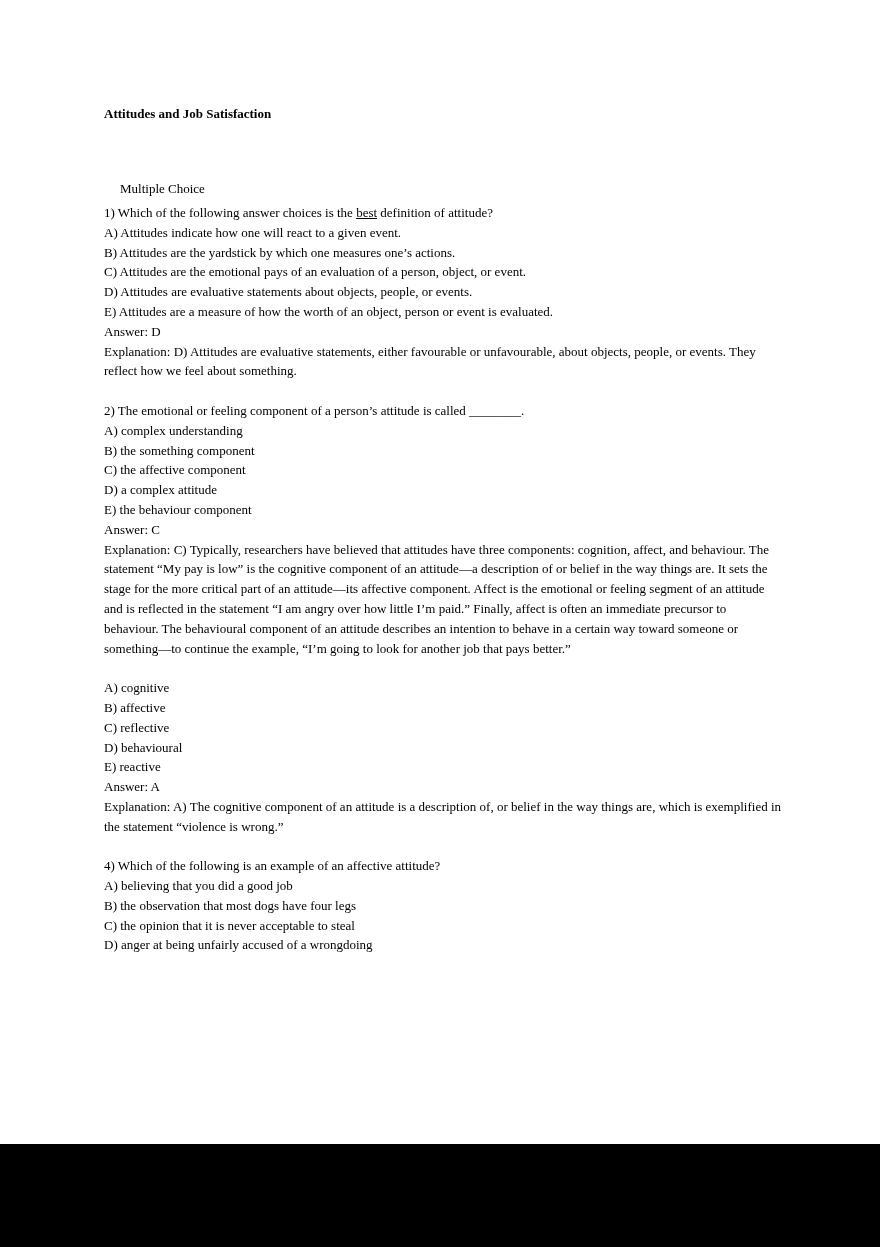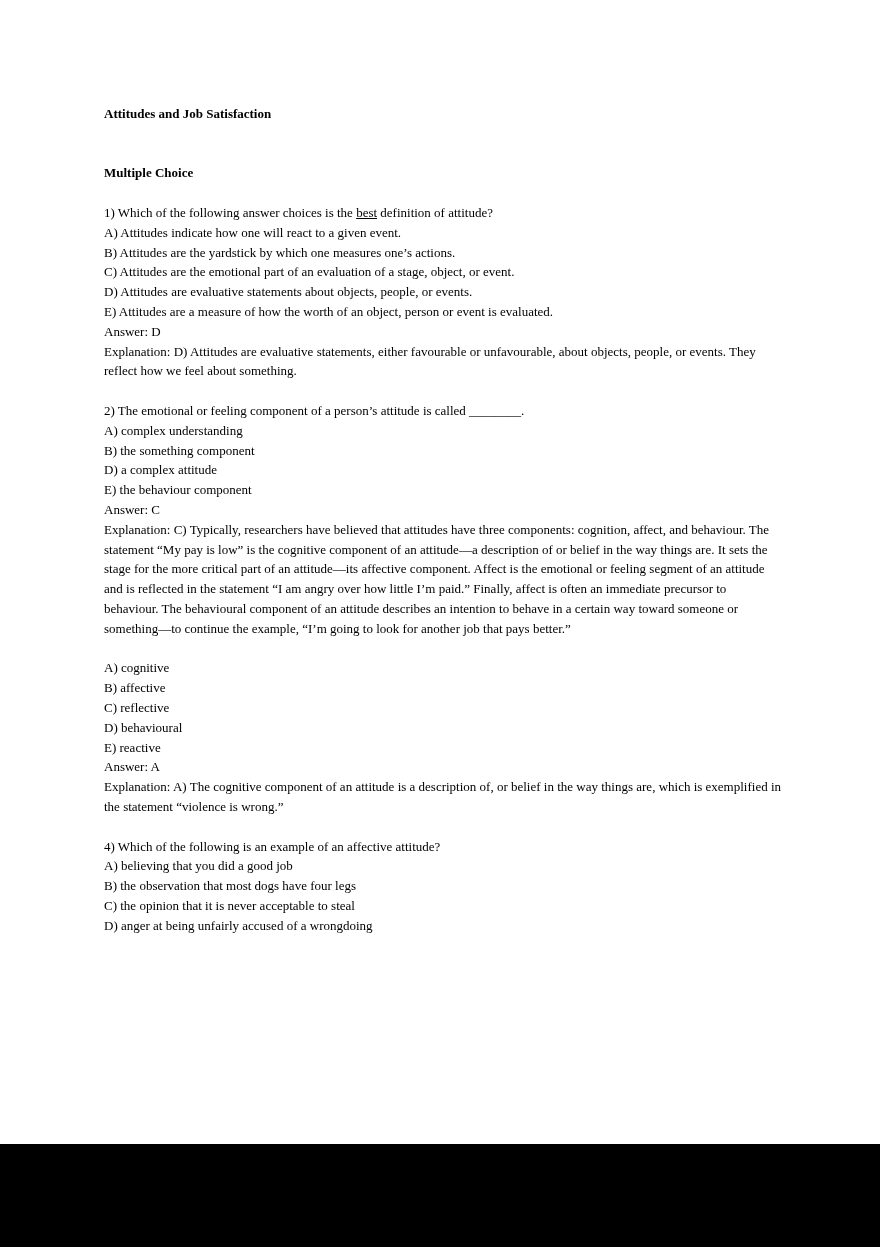--- a/index.html
+++ b/index.html
@@ -13,51 +13,52 @@
     }
     .bottom-bar {
       position: absolute; left: 0; top: 1144px; width: 880px; height: 103px;
       background: #000000;
     }
     .content {
       position: absolute; left: 104px; top: 104px; width: 680px;
       font-size: 13px; line-height: 19.8px;
     }
     .doc-title { font-weight: bold; margin: 0; height: 20px; }
-    .section-title { font-weight: bold; margin: 0; position: absolute; top: 59px; }
+    .section-title { font-weight: normal; margin: 16px; position: absolute; top: 59px; }
     .questions { position: absolute; top: 99px; width: 680px; }
     .q { margin-bottom: 19.8px; }
     .q p { margin: 0; }
     .u { text-decoration: underline; }
   </style>
 </head>
 <body>
 
 <div class="page">
   <div class="content">
     <p class="doc-title">Attitudes and Job Satisfaction</p>
     <p class="section-title">Multiple Choice</p>
 
     <div class="questions">
 
       <div class="q">
         <p><span>1) Which of the following answer choices is the </span><span class="u">best</span><span> definition of attitude?</span></p>
         <p>A) Attitudes indicate how one will react to a given event.</p>
         <p>B) Attitudes are the yardstick by which one measures one’s actions.</p>
-        <p>C) Attitudes are the emotional part of an evaluation of a stage, object, or event.</p>
+        <p>C) Attitudes are the emotional pays of an evaluation of a person, object, or event.</p>
         <p>D) Attitudes are evaluative statements about objects, people, or events.</p>
         <p>E) Attitudes are a measure of how the worth of an object, person or event is evaluated.</p>
         <p>Answer:  D</p>
         <p>Explanation:  D) Attitudes are evaluative statements, either favourable or unfavourable, about objects, people, or events. They reflect how we feel about something.</p>
       </div>
 
       <div class="q">
         <p>2) The emotional or feeling component of a person’s attitude is called ________.</p>
         <p>A) complex understanding</p>
         <p>B) the something component</p>
+        <p>C) the affective component</p>
         <p>D) a complex attitude</p>
         <p>E) the behaviour component</p>
         <p>Answer:  C</p>
         <p>Explanation:  C) Typically, researchers have believed that attitudes have three components: cognition, affect, and behaviour. The statement “My pay is low” is the cognitive component of an attitude—a description of or belief in the way things are. It sets the stage for the more critical part of an attitude—its affective component. Affect is the emotional or feeling segment of an attitude and is reflected in the statement “I am angry over how little I’m paid.” Finally, affect is often an immediate precursor to behaviour. The behavioural component of an attitude describes an intention to behave in a certain way toward someone or something—to continue the example, “I’m going to look for another job that pays better.”</p>
       </div>
 
       <div class="q">
         <p>A) cognitive</p>
         <p>B) affective</p>
         <p>C) reflective</p>

